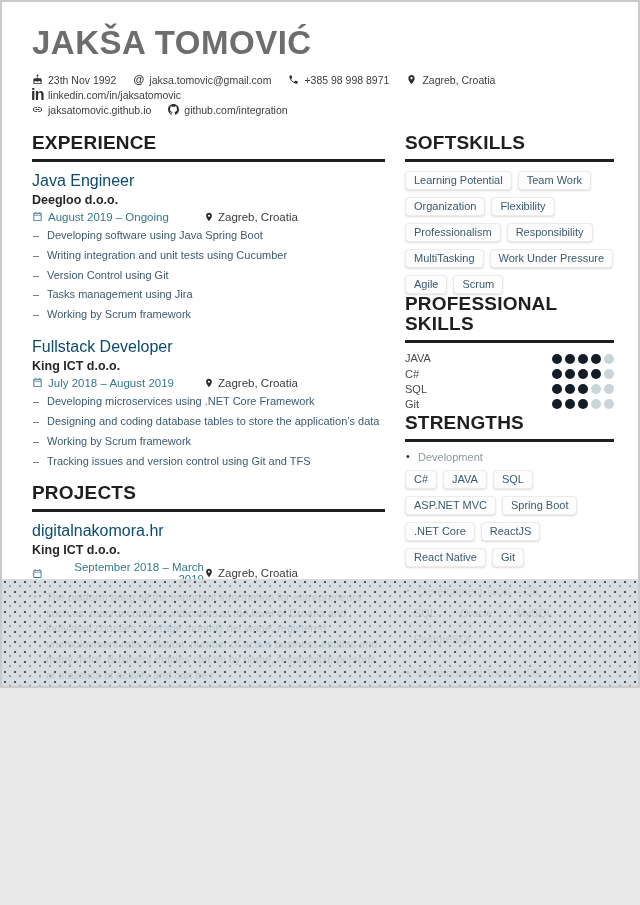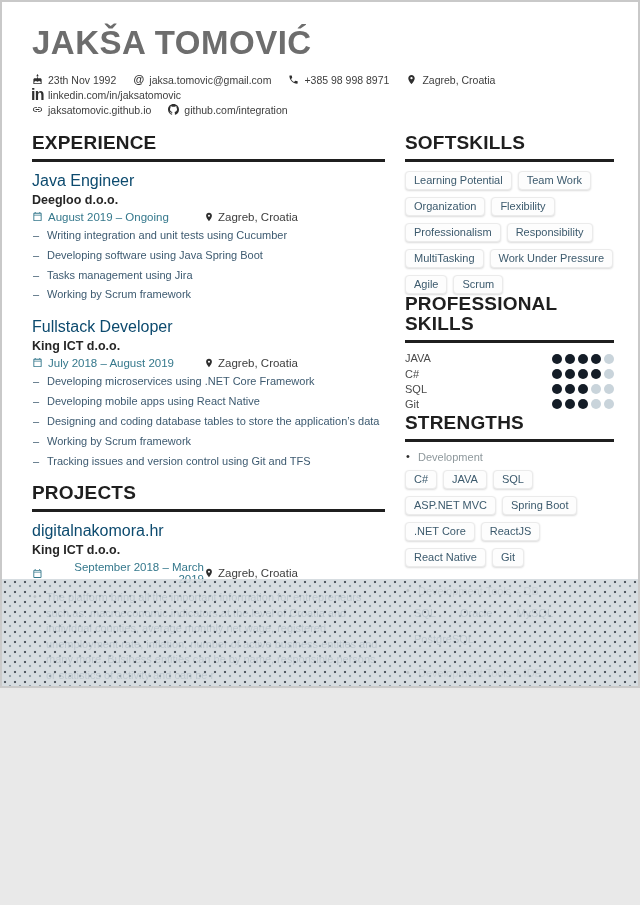--- a/index.html
+++ b/index.html
@@ -160,22 +160,23 @@
             <span>August 2019 – Ongoing</span>
           </span>
           <span class="meta-loc">
             <svg viewBox="0 0 24 24">
                 <path d="M12 2C8.13 2 5 5.13 5 9c0 5.25 7 13 7 13s7-7.75 7-13c0-3.87-3.13-7-7-7zm0 9.5a2.5 2.5 0 1 1 0-5 2.5 2.5 0 0 1 0 5z"></path>
               </svg>
             <span>Zagreb, Croatia</span>
           </span>
         </div>
         <ul class="dash">
+          <li>Developing software using Java Spring Boot</li>
           <li>Writing integration and unit tests using Cucumber</li>
-          <li>Developing software using Java Spring Boot</li>
+          <li>Version Control using Git</li>
           <li>Tasks management using Jira</li>
           <li>Working by Scrum framework</li>
         </ul>
       </div>
 
       <div class="job">
         <div class="job-title">Fullstack Developer</div>
         <div class="company">King ICT d.o.o.</div>
         <div class="meta-row">
           <span class="meta-date">
@@ -186,21 +187,20 @@
           </span>
           <span class="meta-loc">
             <svg viewBox="0 0 24 24">
                 <path d="M12 2C8.13 2 5 5.13 5 9c0 5.25 7 13 7 13s7-7.75 7-13c0-3.87-3.13-7-7-7zm0 9.5a2.5 2.5 0 1 1 0-5 2.5 2.5 0 0 1 0 5z"></path>
               </svg>
             <span>Zagreb, Croatia</span>
           </span>
         </div>
         <ul class="dash">
           <li>Developing microservices using .NET Core Framework</li>
-          <li>Developing mobile apps using React Native</li>
           <li>Designing and coding database tables to store the application’s data</li>
           <li>Working by Scrum framework</li>
           <li>Tracking issues and version control using Git and TFS</li>
         </ul>
       </div>
 
       <h2 class="section mt-projects">PROJECTS</h2>
 
       <div class="job">
         <div class="job-title">digitalnakomora.hr</div>

